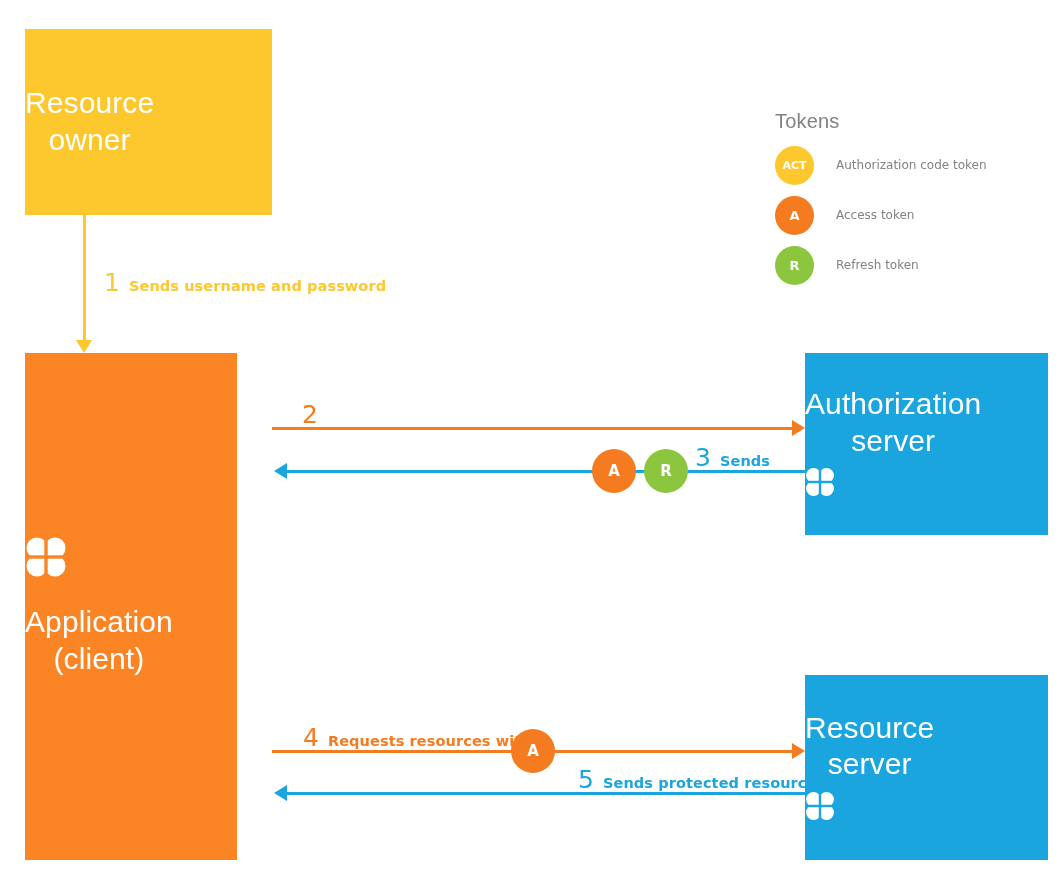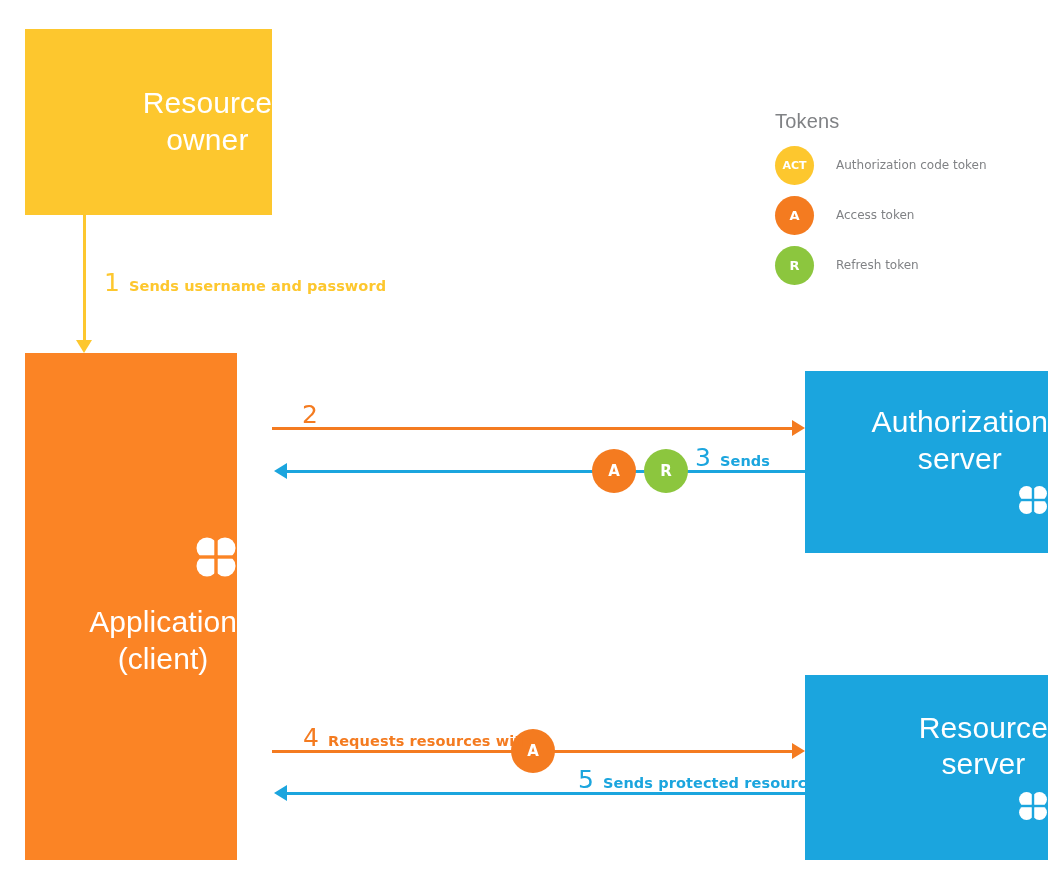--- a/index.html
+++ b/index.html
@@ -17,21 +17,21 @@
     background: #ffffff;
     overflow: hidden;
   }
 
   
   .box {
     position: absolute;
     box-sizing: border-box;
     display: flex;
     flex-direction: column;
-    align-items: flex-end;
+    align-items: flex-start;
     justify-content: center;
     color: #ffffff;
     text-align: center;
     line-height: 1.22;
   }
   .box-title {
     font-size: 30px;
     font-weight: 400;
     letter-spacing: 0.1px;
     white-space: pre-line;
@@ -41,21 +41,21 @@
     left: 25px;  top: 29px;
     width: 247px; height: 186px;
     background: #fdc72e;
   }
   #box-application {
     left: 25px;  top: 353px;
     width: 212px; height: 507px;
     background: #fb8425;
   }
   #box-authorization-server {
-    left: 805px; top: 371px;
+    left: 805px; top: 353px;
     width: 243px; height: 182px;
     background: #1ba5de;
   }
   #box-resource-server {
     left: 805px; top: 675px;
     width: 243px; height: 185px;
     background: #1ba5de;
   }
 
   

